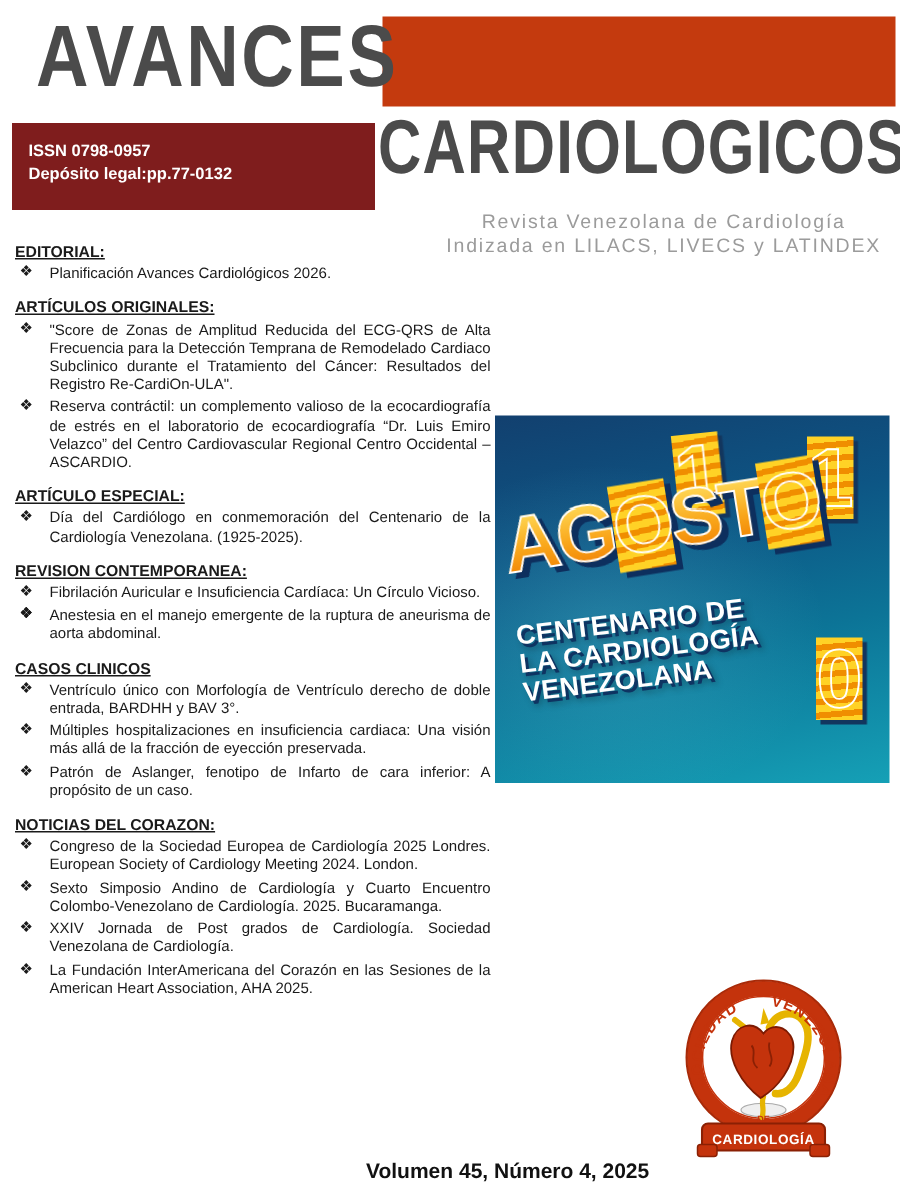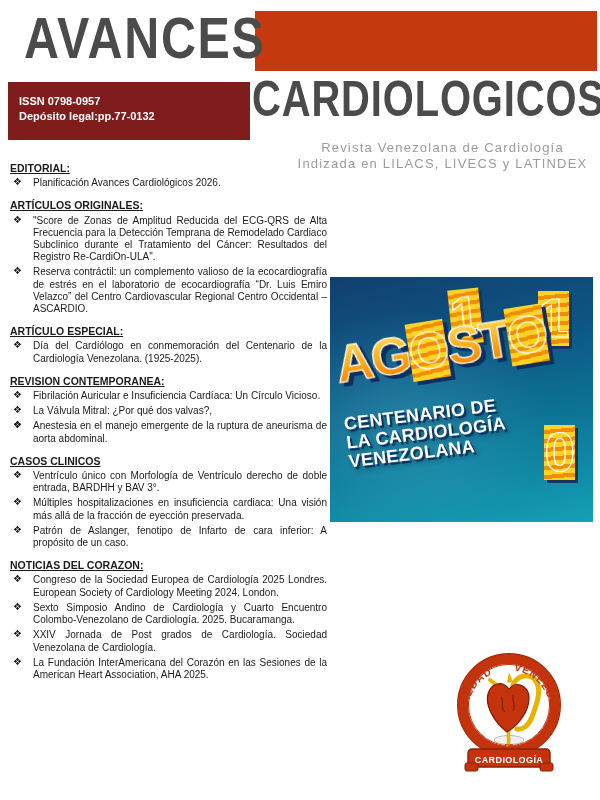--- a/index.html
+++ b/index.html
@@ -110,21 +110,21 @@
         <div class="toc-item"><span class="toc-bullet">❖</span><span>"Score de Zonas de Amplitud Reducida del ECG-QRS de Alta Frecuencia para la Detección Temprana de Remodelado Cardiaco Subclinico durante el Tratamiento del Cáncer: Resultados del Registro Re-CardiOn-ULA".</span></div>
         <div class="toc-item"><span class="toc-bullet">❖</span><span>Reserva contráctil: un complemento valioso de la ecocardiografía de estrés en el laboratorio de ecocardiografía “Dr. Luis Emiro Velazco” del Centro Cardiovascular Regional Centro Occidental – ASCARDIO.</span></div>
       </div>
       <div class="toc-section">
         <div class="toc-heading">ARTÍCULO ESPECIAL:</div>
         <div class="toc-item"><span class="toc-bullet">❖</span><span>Día del Cardiólogo en conmemoración del Centenario de la Cardiología Venezolana.  (1925-2025).</span></div>
       </div>
       <div class="toc-section">
         <div class="toc-heading">REVISION CONTEMPORANEA:</div>
         <div class="toc-item"><span class="toc-bullet">❖</span><span>Fibrilación Auricular e Insuficiencia Cardíaca: Un Círculo Vicioso.</span></div>
-        <div class="toc-item"><span class="toc-bullet">❖</span><span>La Válvula Mitral: ¿Por qué dos valvas?,</span></div>
+        <div class="toc-item"><span class="toc-bullet">❖</span></div>
         <div class="toc-item"><span class="toc-bullet">❖</span></div>
         <div class="toc-item"><span class="toc-bullet">❖</span><span>Anestesia en el manejo emergente de la ruptura de aneurisma de aorta abdominal.</span></div>
       </div>
       <div class="toc-section">
         <div class="toc-heading">CASOS CLINICOS</div>
         <div class="toc-item"><span class="toc-bullet">❖</span><span>Ventrículo único con Morfología de Ventrículo derecho de doble entrada, BARDHH y BAV 3°.</span></div>
         <div class="toc-item"><span class="toc-bullet">❖</span><span>Múltiples hospitalizaciones en insuficiencia cardiaca: Una visión más allá de la fracción de eyección preservada.</span></div>
         <div class="toc-item"><span class="toc-bullet">❖</span><span>Patrón de Aslanger, fenotipo de Infarto de cara inferior: A propósito de un caso.</span></div>
       </div>
       <div class="toc-section">
@@ -166,13 +166,14 @@
         <path id="logo-arc" d="M 17,80 A 41,41 0 1 1 91,80" fill="none"></path>
       </defs>
     <text font-size="10" font-weight="bold" fill="#C4330C" letter-spacing="1">
       <textPath href="#logo-arc" startOffset="3%">SOCIEDAD</textPath>
       <textPath href="#logo-arc" startOffset="53%">VENEZOLANA</textPath>
     </text>
     <text x="54" y="99" text-anchor="middle" font-size="6" font-weight="bold" fill="#C4330C">DE</text>
     <text x="54" y="113.5" text-anchor="middle" font-size="9" font-weight="bold" fill="#ffffff" letter-spacing="0.4">CARDIOLOGÍA</text>
   </svg>
 
+  <div class="volume">Volumen 45, Número  4, 2025</div>
 </div>
 
 </body></html>

